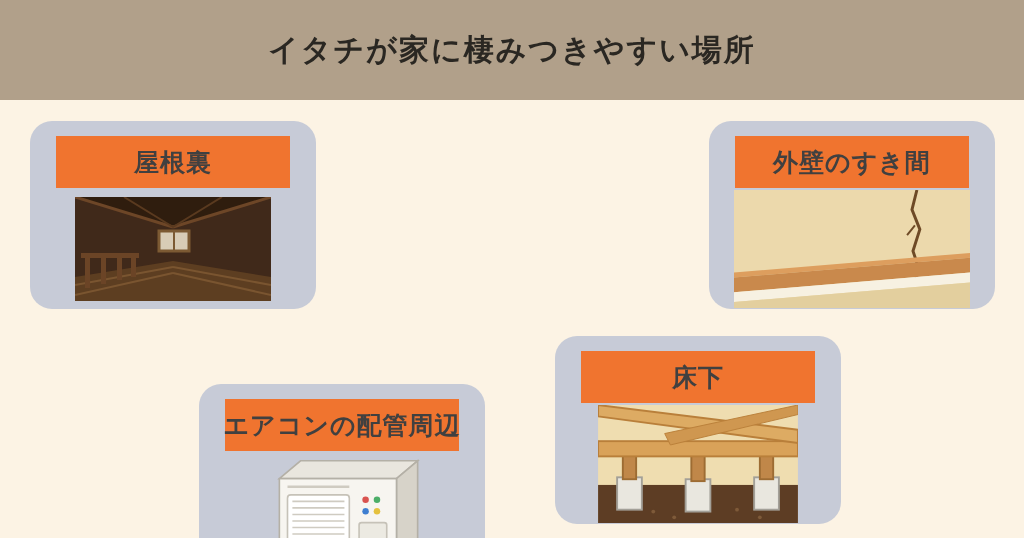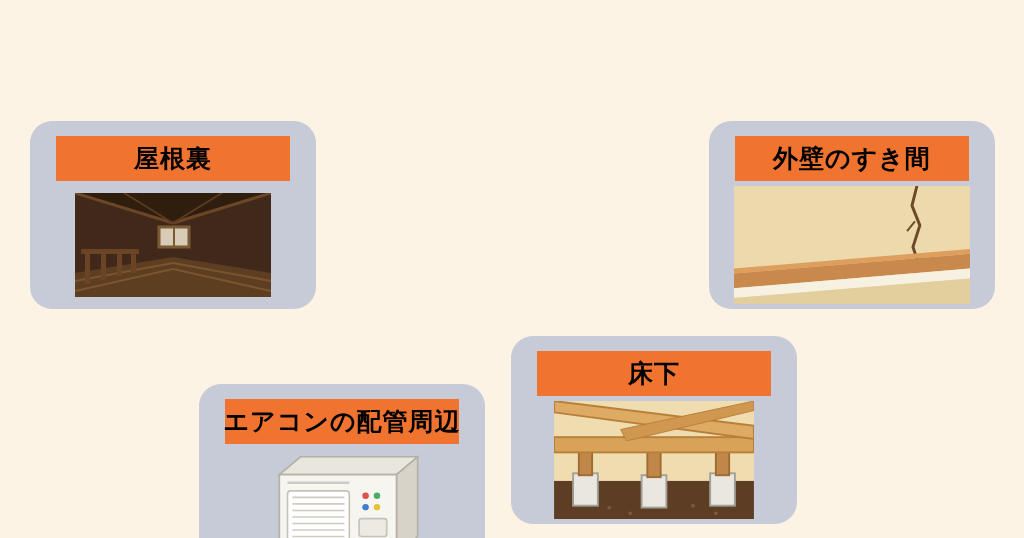--- a/index.html
+++ b/index.html
@@ -38,29 +38,29 @@
     background: #c7cbd7;
     border-radius: 22px;
     display: flex;
     flex-direction: column;
     align-items: center;
   }
   #card-1 { left: 30px;  top: 121px; }
   #card-2 { left: 369px; top: 121px; }
   #card-3 { left: 709px; top: 121px; font-family: Liberation Serif, serif; }
   #card-4 { left: 199px; top: 336px; margin-top: 48px; }
-  #card-5 { left: 511px; top: 336px; }
+  #card-5 { left: 555px; top: 336px; }
 
   .card-label {
     flex: 0 0 auto;
     margin-top: 15px;
     width: 234px;
-    height: 45px;
+    height: 52px;
     background: #f0742f;
-    color: #000000;
+    color: #404040;
     font-size: 25px;
     font-weight: bold;
     letter-spacing: 1px;
     display: flex;
     align-items: center;
     justify-content: center;
     white-space: nowrap;
   }
 
   .illus {
@@ -70,20 +70,23 @@
     align-items: center;
     justify-content: center;
     overflow: hidden;
   }
 </style>
 </head>
 <body>
 
 <div class="page">
 
+  <div class="header">
+    <h1 class="title">イタチが家に棲みつきやすい場所</h1>
+  </div>
 
   <div class="card" id="card-1">
     <div class="card-label">屋根裏</div>
     <div class="illus">
       <svg width="196" height="104" viewBox="0 0 196 104">
         <rect width="196" height="104" fill="#40291a"></rect>
         <polygon points="0,0 196,0 98,30" fill="#2f1d0e"></polygon>
         <line x1="0" y1="0" x2="98" y2="30" stroke="#6d4627" stroke-width="3"></line>
         <line x1="196" y1="0" x2="98" y2="30" stroke="#6d4627" stroke-width="3"></line>
         <line x1="49" y1="0" x2="98" y2="30" stroke="#5a3a1f" stroke-width="2"></line>

